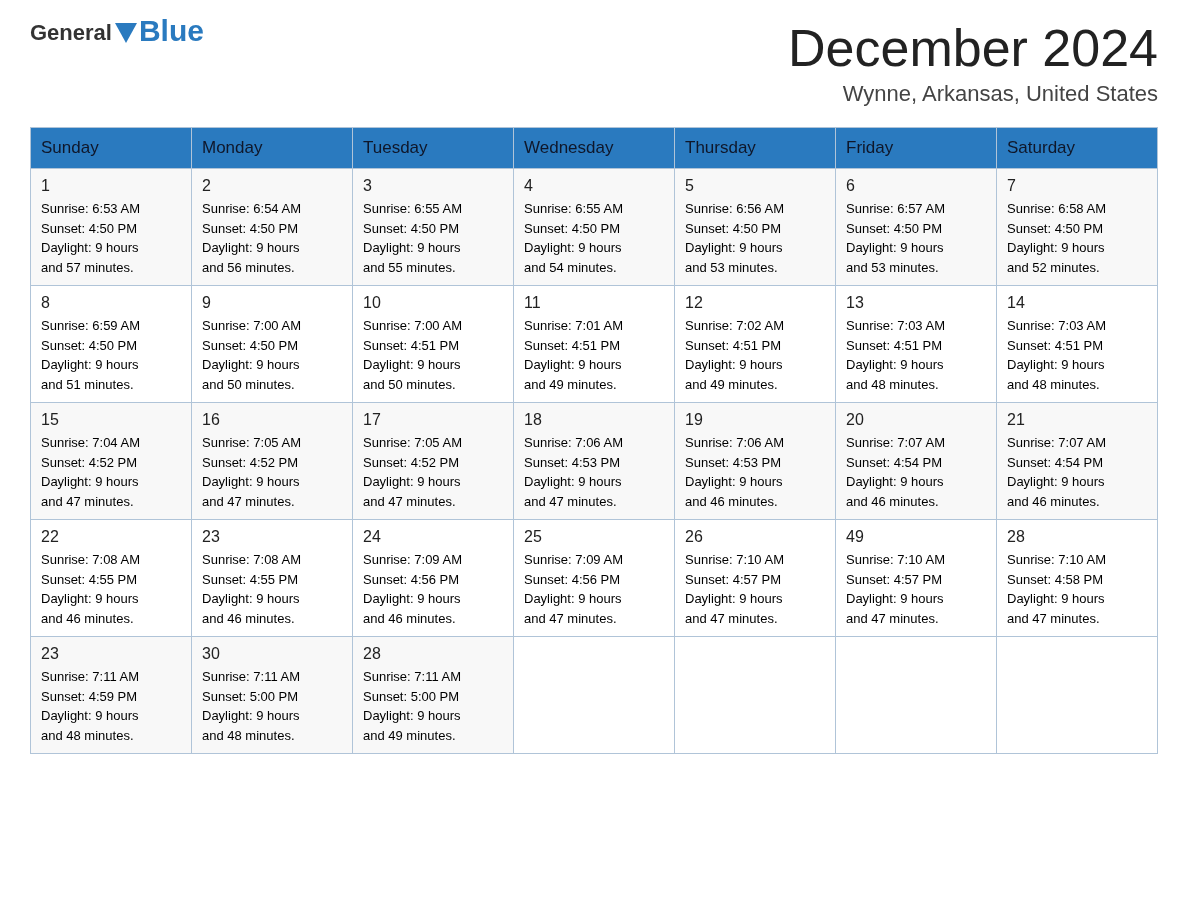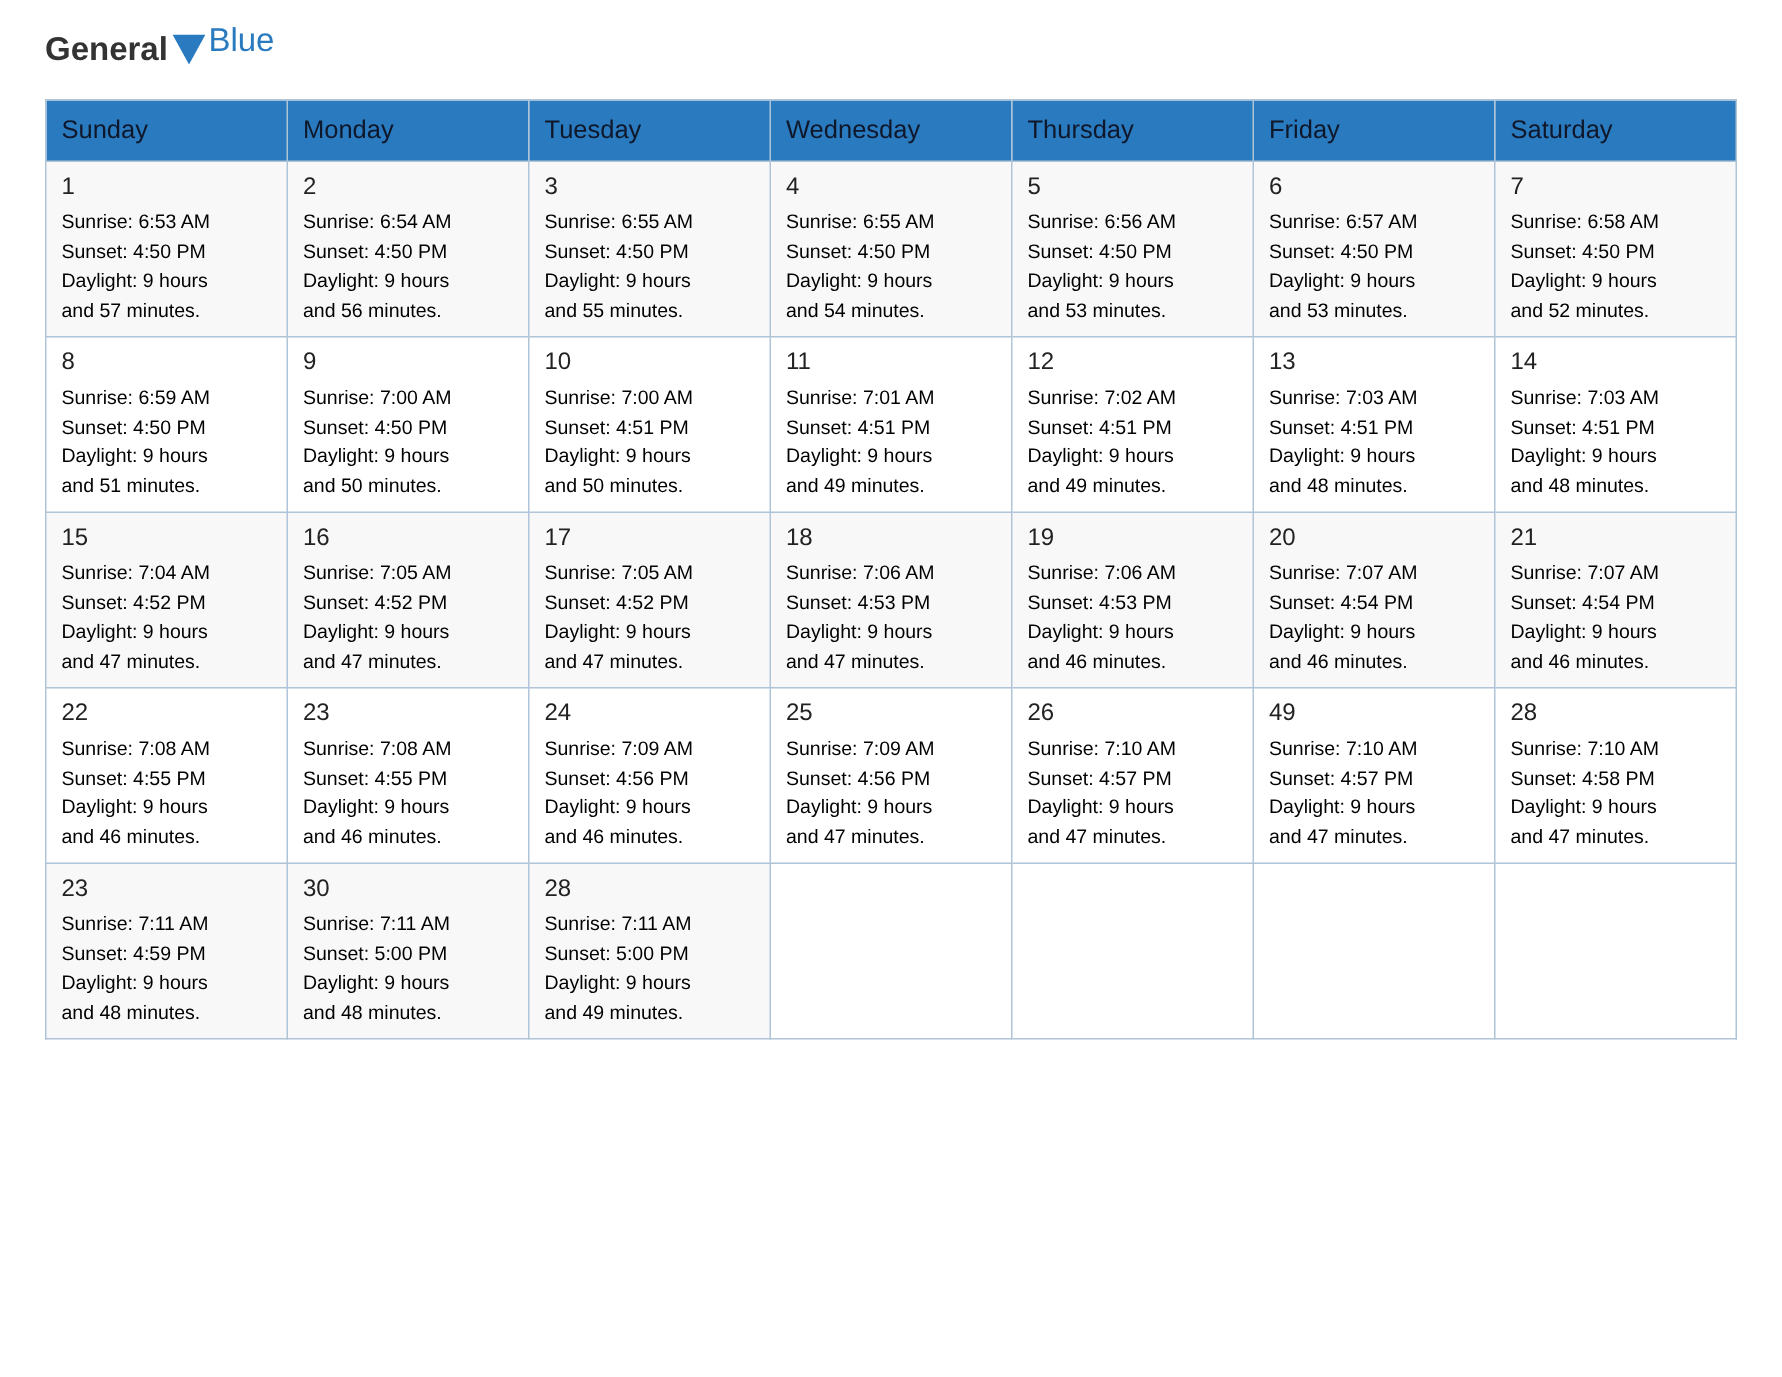--- a/index.html
+++ b/index.html
@@ -15,22 +15,22 @@
       justify-content: space-between;
       align-items: flex-start;
       margin-bottom: 20px;
     }
     .logo-text-general {
       font-size: 22px;
       font-weight: bold;
       color: #333;
     }
     .logo-text-blue {
-      font-size: 22px;
-      font-weight: normal;
+      font-size: 30px;
+      font-weight: bold;
       color: #2a7abf;
     }
     .title-block {
       text-align: right;
     }
     .month-title {
       font-size: 52px;
       font-weight: normal;
       color: #222;
       line-height: 1.1;
@@ -102,20 +102,22 @@
   <div class="logo-wrapper">
     <div class="logo-row">
       <span class="logo-text-general">General</span>
       <svg width="22" height="22" viewBox="0 0 22 22" style="margin-left:3px; margin-top:2px;">
         <polygon points="0,0 22,0 11,20" fill="#2a7abf"></polygon>
       </svg>
     </div>
     <span class="logo-text-blue" style="margin-top:-6px; margin-left: 2px;">Blue</span>
   </div>
   <div class="title-block">
+    <div class="month-title">December 2024</div>
+    <div class="location-title">Wynne, Arkansas, United States</div>
   </div>
 </div>
 
 <table class="calendar">
   <thead>
     <tr>
     <th>Sunday</th>
         <th>Monday</th>
         <th>Tuesday</th>
         <th>Wednesday</th>

